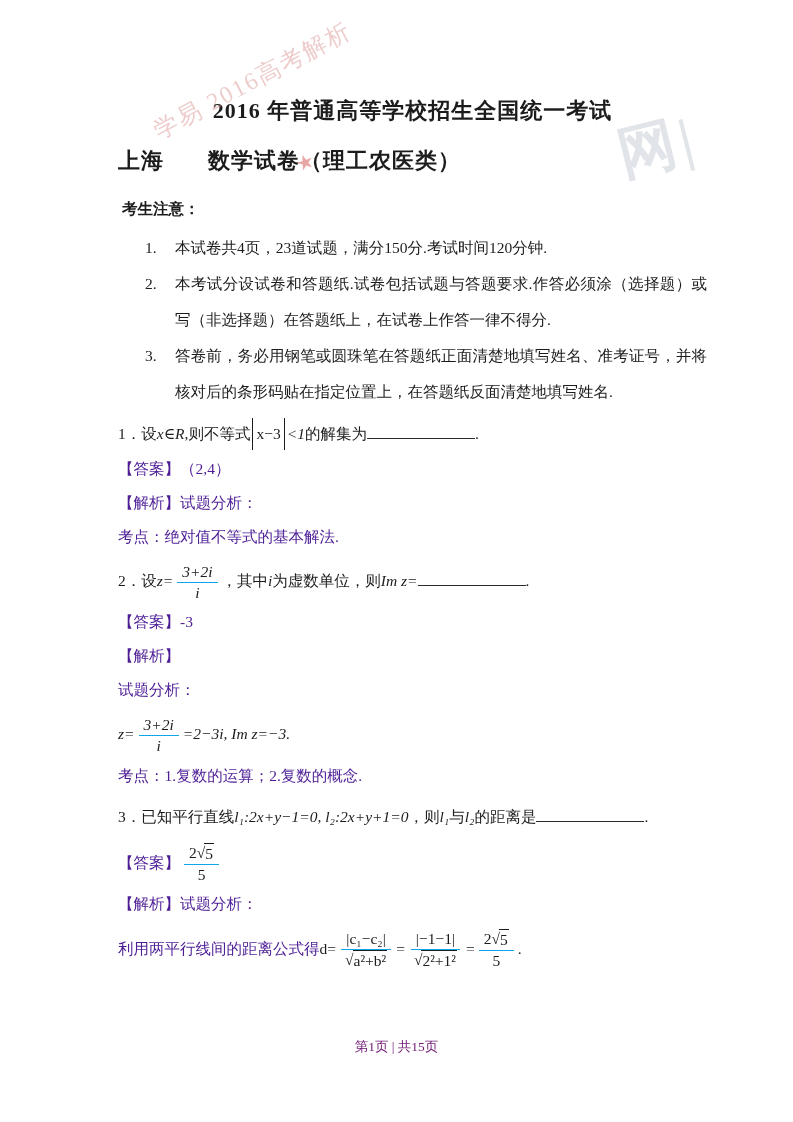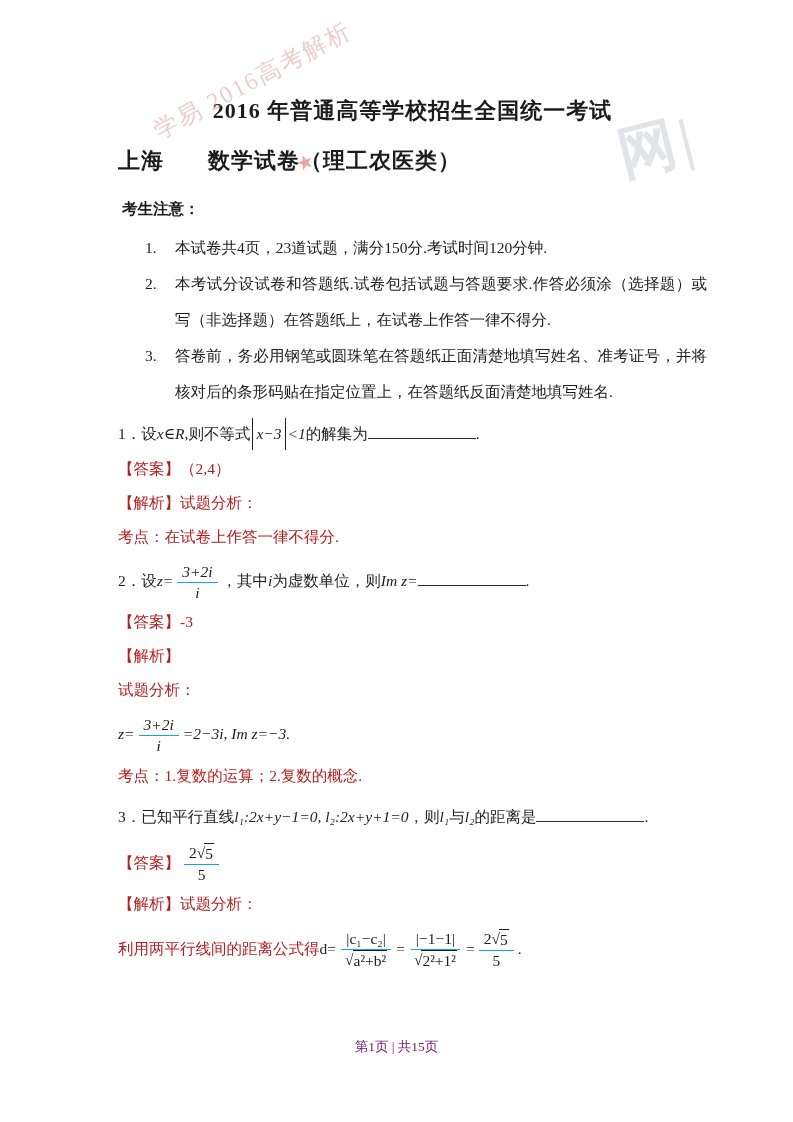--- a/index.html
+++ b/index.html
@@ -25,26 +25,26 @@
   .nitem{display:flex;line-height:36px;}
   .nnum{flex:0 0 30px;margin-left:27px;}
   .ntext{flex:1;text-align:justify;}
 
   
   .sect{font-weight:700;line-height:36px;margin:2px 0 0;text-align:justify;}
 
   
   .qline{line-height:32px;margin:8px 0 0;}
   .aline{line-height:30px;margin:4px 0 0;}
-  .red{color:#b91c1c;}
+  .red{color:#4c1d95;}
   .blank{display:inline-block;width:108px;border-bottom:1px solid #2a2a2a;height:14px;
          vertical-align:baseline;}
   .m{font-style:italic;}
   .abs{display:inline-block;border-left:1.5px solid #1c1c1c;border-right:1.5px solid #1c1c1c;
-       padding:0 3px;margin:0 2px;font-style:italic;}
+       padding:0 3px;margin:0 2px;}
 
   
   .frac{display:inline-flex;flex-direction:column;align-items:center;vertical-align:middle;
         margin:0 4px;line-height:1.3;}
   .fn{border-bottom:1px solid #0ea5e9;padding:0 5px;text-align:center;}
   .fd{padding:0 5px;text-align:center;}
 
   
   .sqrt{display:inline-flex;align-items:flex-start;}
   .sqrt-sign{margin-right:-1px;}
@@ -84,21 +84,21 @@
 
     <p class="qline">
       <span>1．设</span><span class="m">x∈R</span><span>,则不等式</span><span class="abs">x−3</span><span class="m">&lt;1</span><span>的解集为</span><span class="blank"></span><span>.</span>
     </p>
     <p class="aline">
       <span class="red">【答案】</span><span class="red">（2,4）</span>
     </p>
     <p class="aline">
       <span class="red">【解析】</span><span class="red">试题分析：</span>
     </p>
-    <p class="aline red">考点：在试卷上作答一律不得分.</p>
+    <p class="aline red">考点：绝对值不等式的基本解法.</p>
 
     <p class="qline tallline">
       <span>2．设</span><span class="m">z=</span><span class="frac">
           <span class="fn m">3+2i</span>
           <span class="fd m">i</span>
         </span><span>，其中</span><span class="m">i</span><span>为虚数单位，则</span><span class="m">Im z=</span><span class="blank"></span><span>.</span>
     </p>
     <p class="aline">
       <span class="red">【答案】</span><span class="red">-3</span>
     </p>

